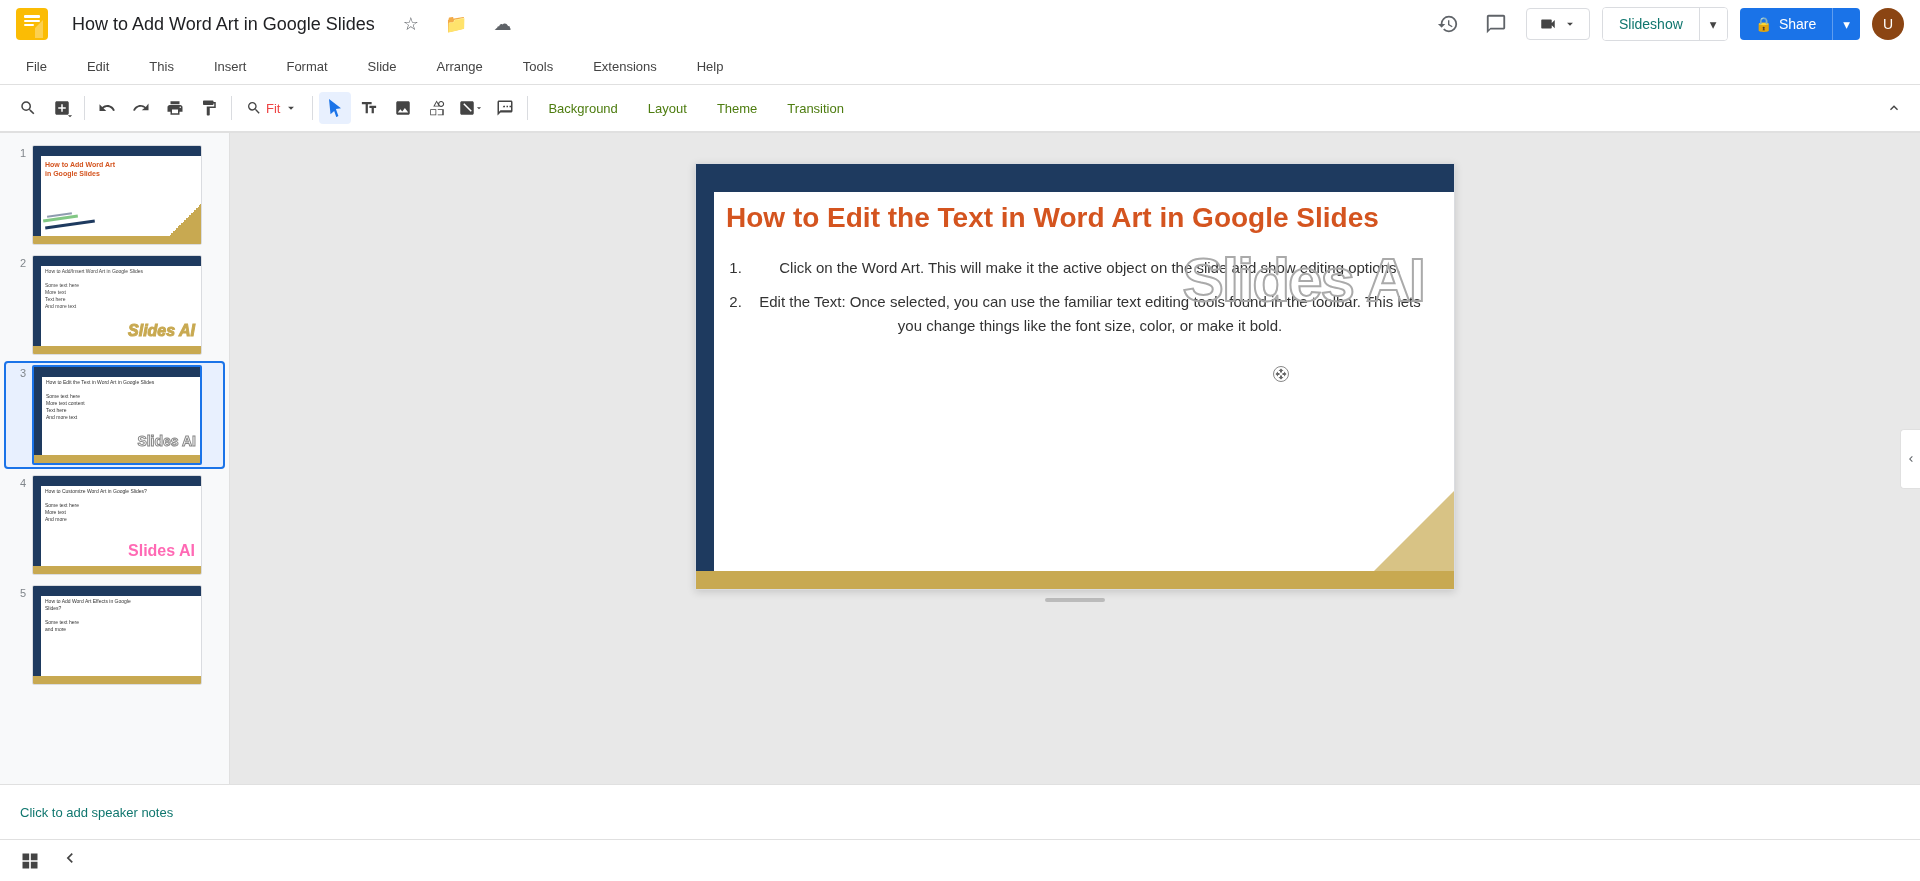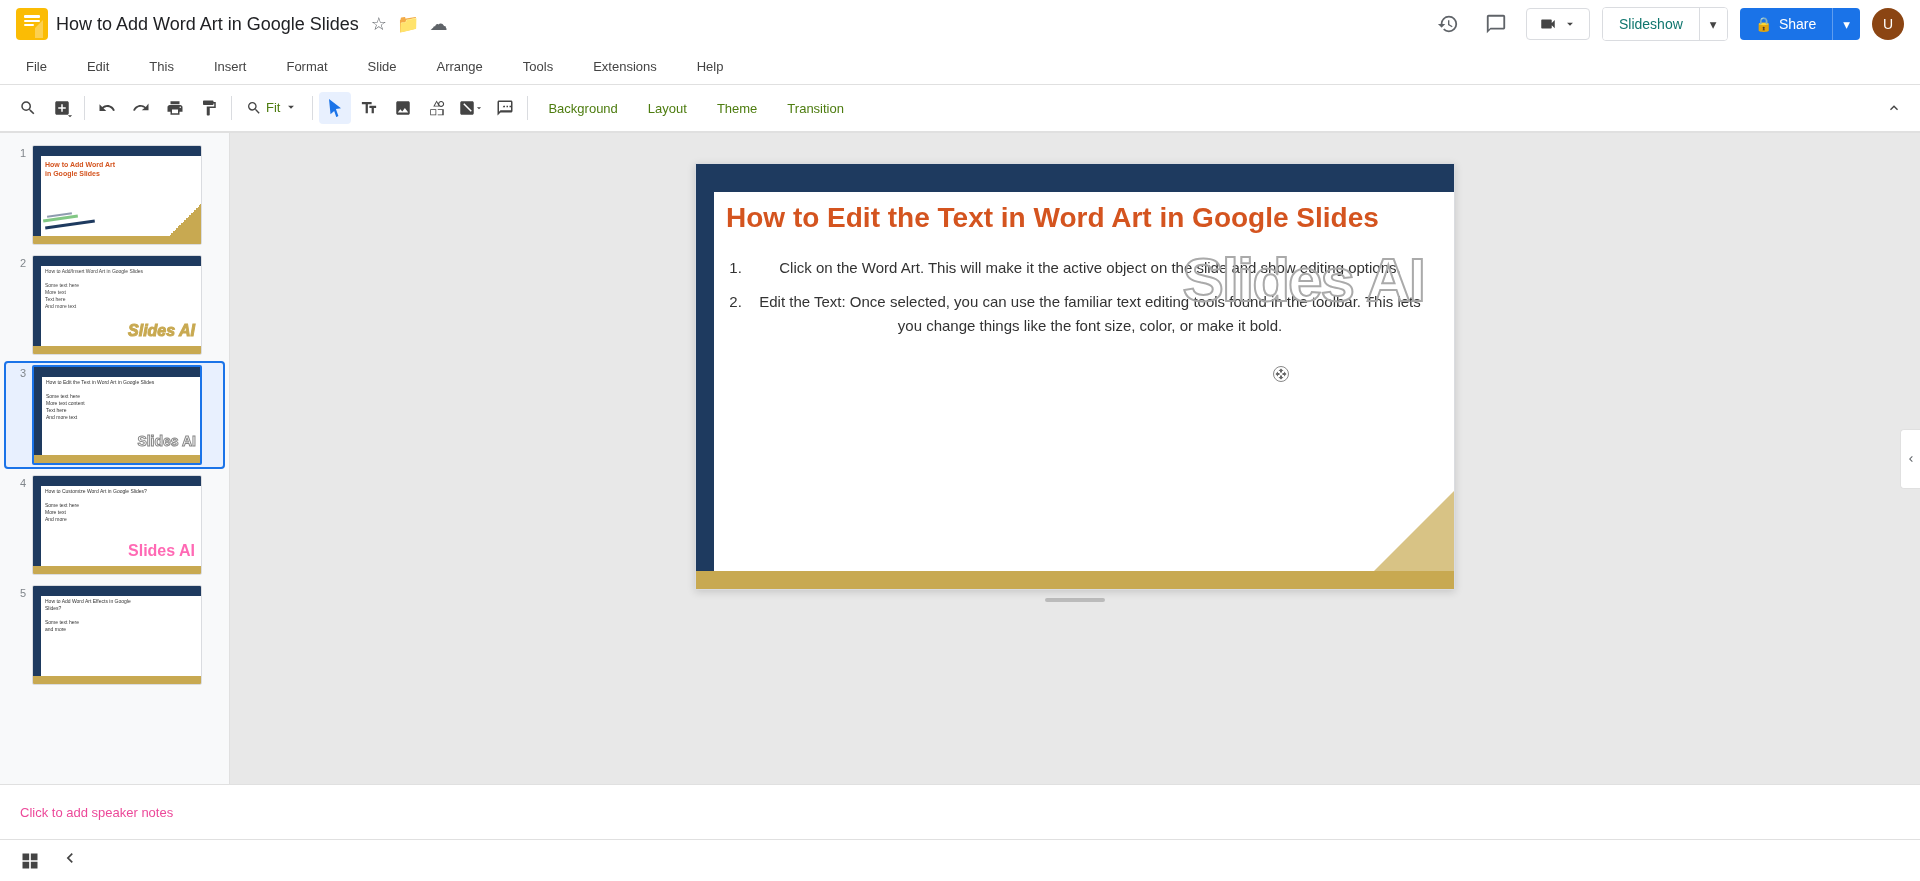--- a/index.html
+++ b/index.html
@@ -1,20 +1,20 @@
 <!DOCTYPE html>
 <html><head>
   <meta charset="utf-8">
   <style>
     * { box-sizing: border-box; margin: 0; padding: 0; }
     body { font-family: 'Arial', sans-serif; background: #f0f0f0; width: 1920px; height: 881px; overflow: hidden; display: flex; flex-direction: column; }
 
     
     #top-bar { background: #fff; display: flex; flex-direction: column; border-bottom: 1px solid #e0e0e0; }
-    #title-bar { display: flex; align-items: center; padding: 6px 16px; gap: 8px; height: 48px; }
+    #title-bar { display: flex; align-items: center; padding: 6px 16px; gap: 24px; height: 48px; }
     #app-icon { width: 32px; height: 32px; background: #fbbc04; border-radius: 4px; display: flex; align-items: center; justify-content: center; flex-shrink: 0; }
     #doc-title { font-size: 18px; color: #202124; font-weight: 400; margin-right: 4px; }
     .title-icon { color: #5f6368; font-size: 18px; cursor: pointer; margin-right: 2px; }
     #title-spacer { flex: 1; }
     #header-right { display: flex; align-items: center; gap: 12px; }
     #history-icon, #comments-icon, #meet-icon { width: 36px; height: 36px; border-radius: 50%; display: flex; align-items: center; justify-content: center; cursor: pointer; color: #5f6368; font-size: 20px; }
     #meet-btn { display: flex; align-items: center; gap: 4px; border: 1px solid #dadce0; border-radius: 4px; padding: 6px 12px; cursor: pointer; color: #444; font-size: 14px; }
     #slideshow-btn-group { display: flex; border: 1px solid #dadce0; border-radius: 4px; overflow: hidden; }
     #slideshow-btn { background: #fff; border: none; padding: 8px 16px; font-size: 14px; cursor: pointer; color: #0f766e; font-weight: 500; }
     #slideshow-dropdown { background: #fff; border: none; border-left: 1px solid #dadce0; padding: 8px 10px; cursor: pointer; color: #444; }
@@ -24,21 +24,21 @@
     #user-avatar { width: 32px; height: 32px; border-radius: 50%; background: #8b4513; overflow: hidden; cursor: pointer; display: flex; align-items: center; justify-content: center; color: #fff; font-size: 14px; }
 
     
     #menu-bar { display: flex; align-items: center; padding: 2px 16px; height: 36px; gap: 20px; }
     .menu-item { padding: 4px 10px; font-size: 13px; color: #444; cursor: pointer; border-radius: 4px; }
 
     
     #toolbar { display: flex; align-items: center; padding: 4px 12px; height: 48px; gap: 2px; border-top: 1px solid #e0e0e0; border-bottom: 1px solid #e0e0e0; background: #fff; position: relative; }
     .toolbar-btn { width: 32px; height: 32px; border: none; background: transparent; border-radius: 4px; cursor: pointer; display: flex; align-items: center; justify-content: center; color: #444; font-size: 16px; }
     .toolbar-separator { width: 1px; height: 24px; background: #dadce0; margin: 0 4px; }
-    #zoom-btn { display: flex; border: none; background: transparent; border-radius: 4px; cursor: pointer; padding: 4px 8px; font-size: 13px; color: #4d7c0f; gap: 4px; }
+    #zoom-btn { display: flex; align-items: center; border: none; background: transparent; border-radius: 4px; cursor: pointer; padding: 4px 8px; font-size: 13px; color: #ef4444; gap: 4px; }
     .slide-action-btn { border: none; background: transparent; border-radius: 4px; cursor: pointer; padding: 6px 14px; font-size: 13px; color: #4d7c0f; }
 
     
     #main { display: flex; flex: 1; overflow: hidden; }
 
     
     #slide-panel { width: 230px; background: #f8f9fa; border-right: 1px solid #e0e0e0; overflow-y: auto; padding: 8px 4px; }
     .slide-thumb-container { display: flex; align-items: flex-start; gap: 6px; padding: 4px 6px; cursor: pointer; border-radius: 4px; margin-bottom: 2px; }
     .slide-thumb-container.active { background: #e8f0fe; outline: 2px solid #1a73e8; outline-offset: -2px; border-radius: 4px; }
     .slide-number { font-size: 11px; color: #80868b; width: 16px; text-align: right; padding-top: 2px; flex-shrink: 0; }
@@ -96,21 +96,21 @@
 
     
     #word-art { position: absolute; right: 30px; top: 80px; font-size: 62px; font-weight: 900; color: transparent; -webkit-text-stroke: 2px #aaa; letter-spacing: -2px; cursor: move; user-select: none; font-family: Arial, sans-serif; }
     #word-art-handle { position: absolute; right: 165px; top: 202px; width: 16px; height: 16px; background: rgba(255,255,255,0.8); border: 1px solid #888; border-radius: 50%; cursor: move; display: flex; align-items: center; justify-content: center; font-size: 12px; color: #888; }
 
     
     #slide-progress { width: 60px; height: 4px; background: #bbb; border-radius: 2px; margin: 8px auto 0; }
 
     
     #speaker-notes { background: #fff; border-top: 1px solid #e0e0e0; height: 55px; display: flex; align-items: center; padding: 0 20px; }
-    #speaker-notes-text { color: #ec4899; font-size: 13px; cursor: text; }
+    #speaker-notes-text { color: #0f766e; font-size: 13px; cursor: text; }
 
     
     #bottom-bar { display: flex; align-items: center; padding: 4px 16px; height: 42px; background: #fff; border-top: 1px solid #e0e0e0; gap: 8px; }
     #grid-btn { border: none; background: transparent; cursor: pointer; padding: 4px; border-radius: 4px; display: flex; align-items: center; color: #444; }
     #panel-toggle { border: none; background: transparent; cursor: pointer; padding: 4px 8px; border-radius: 4px; color: #444; font-size: 18px; }
 
     
     #right-collapse { position: absolute; right: 0; top: 50%; transform: translateY(-50%); width: 20px; height: 60px; background: #fff; border: 1px solid #e0e0e0; border-right: none; border-radius: 4px 0 0 4px; display: flex; align-items: center; justify-content: center; cursor: pointer; color: #5f6368; font-size: 12px; }
 
     #collapse-toolbar-btn { width: 28px; height: 28px; border: none; background: transparent; border-radius: 4px; cursor: pointer; display: flex; align-items: center; justify-content: center; color: #444; font-size: 16px; margin-left: auto; }

